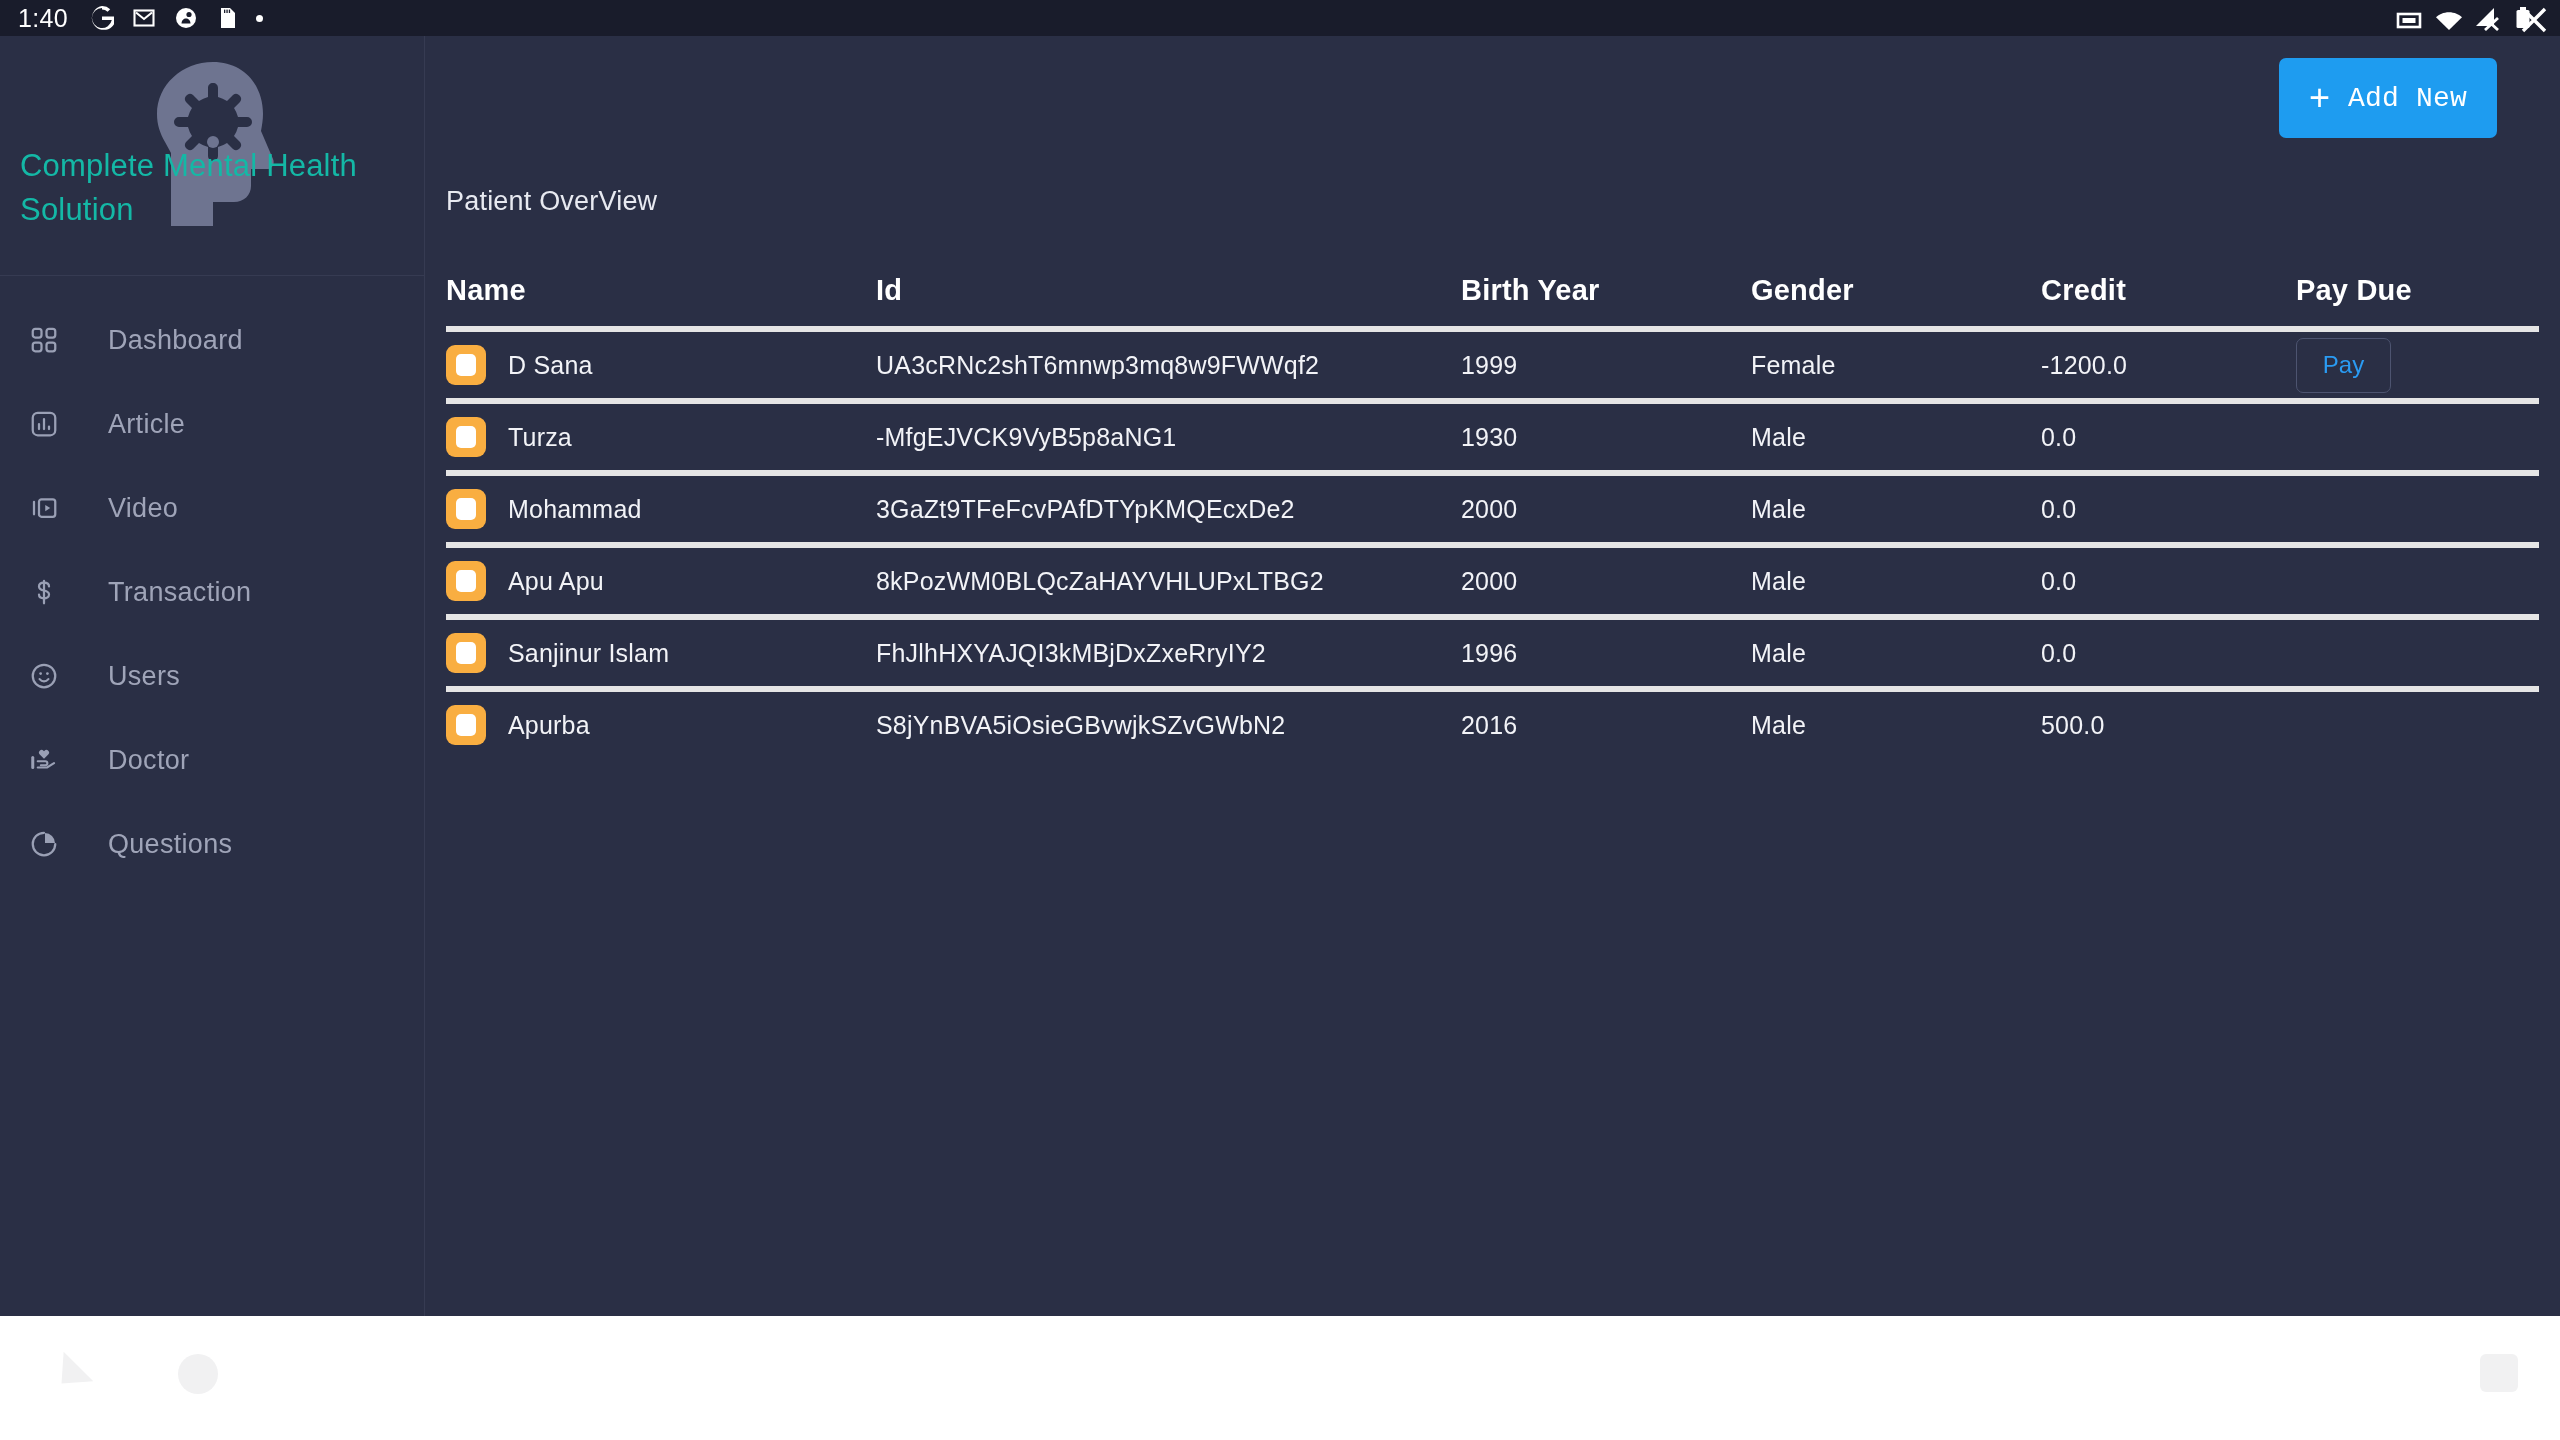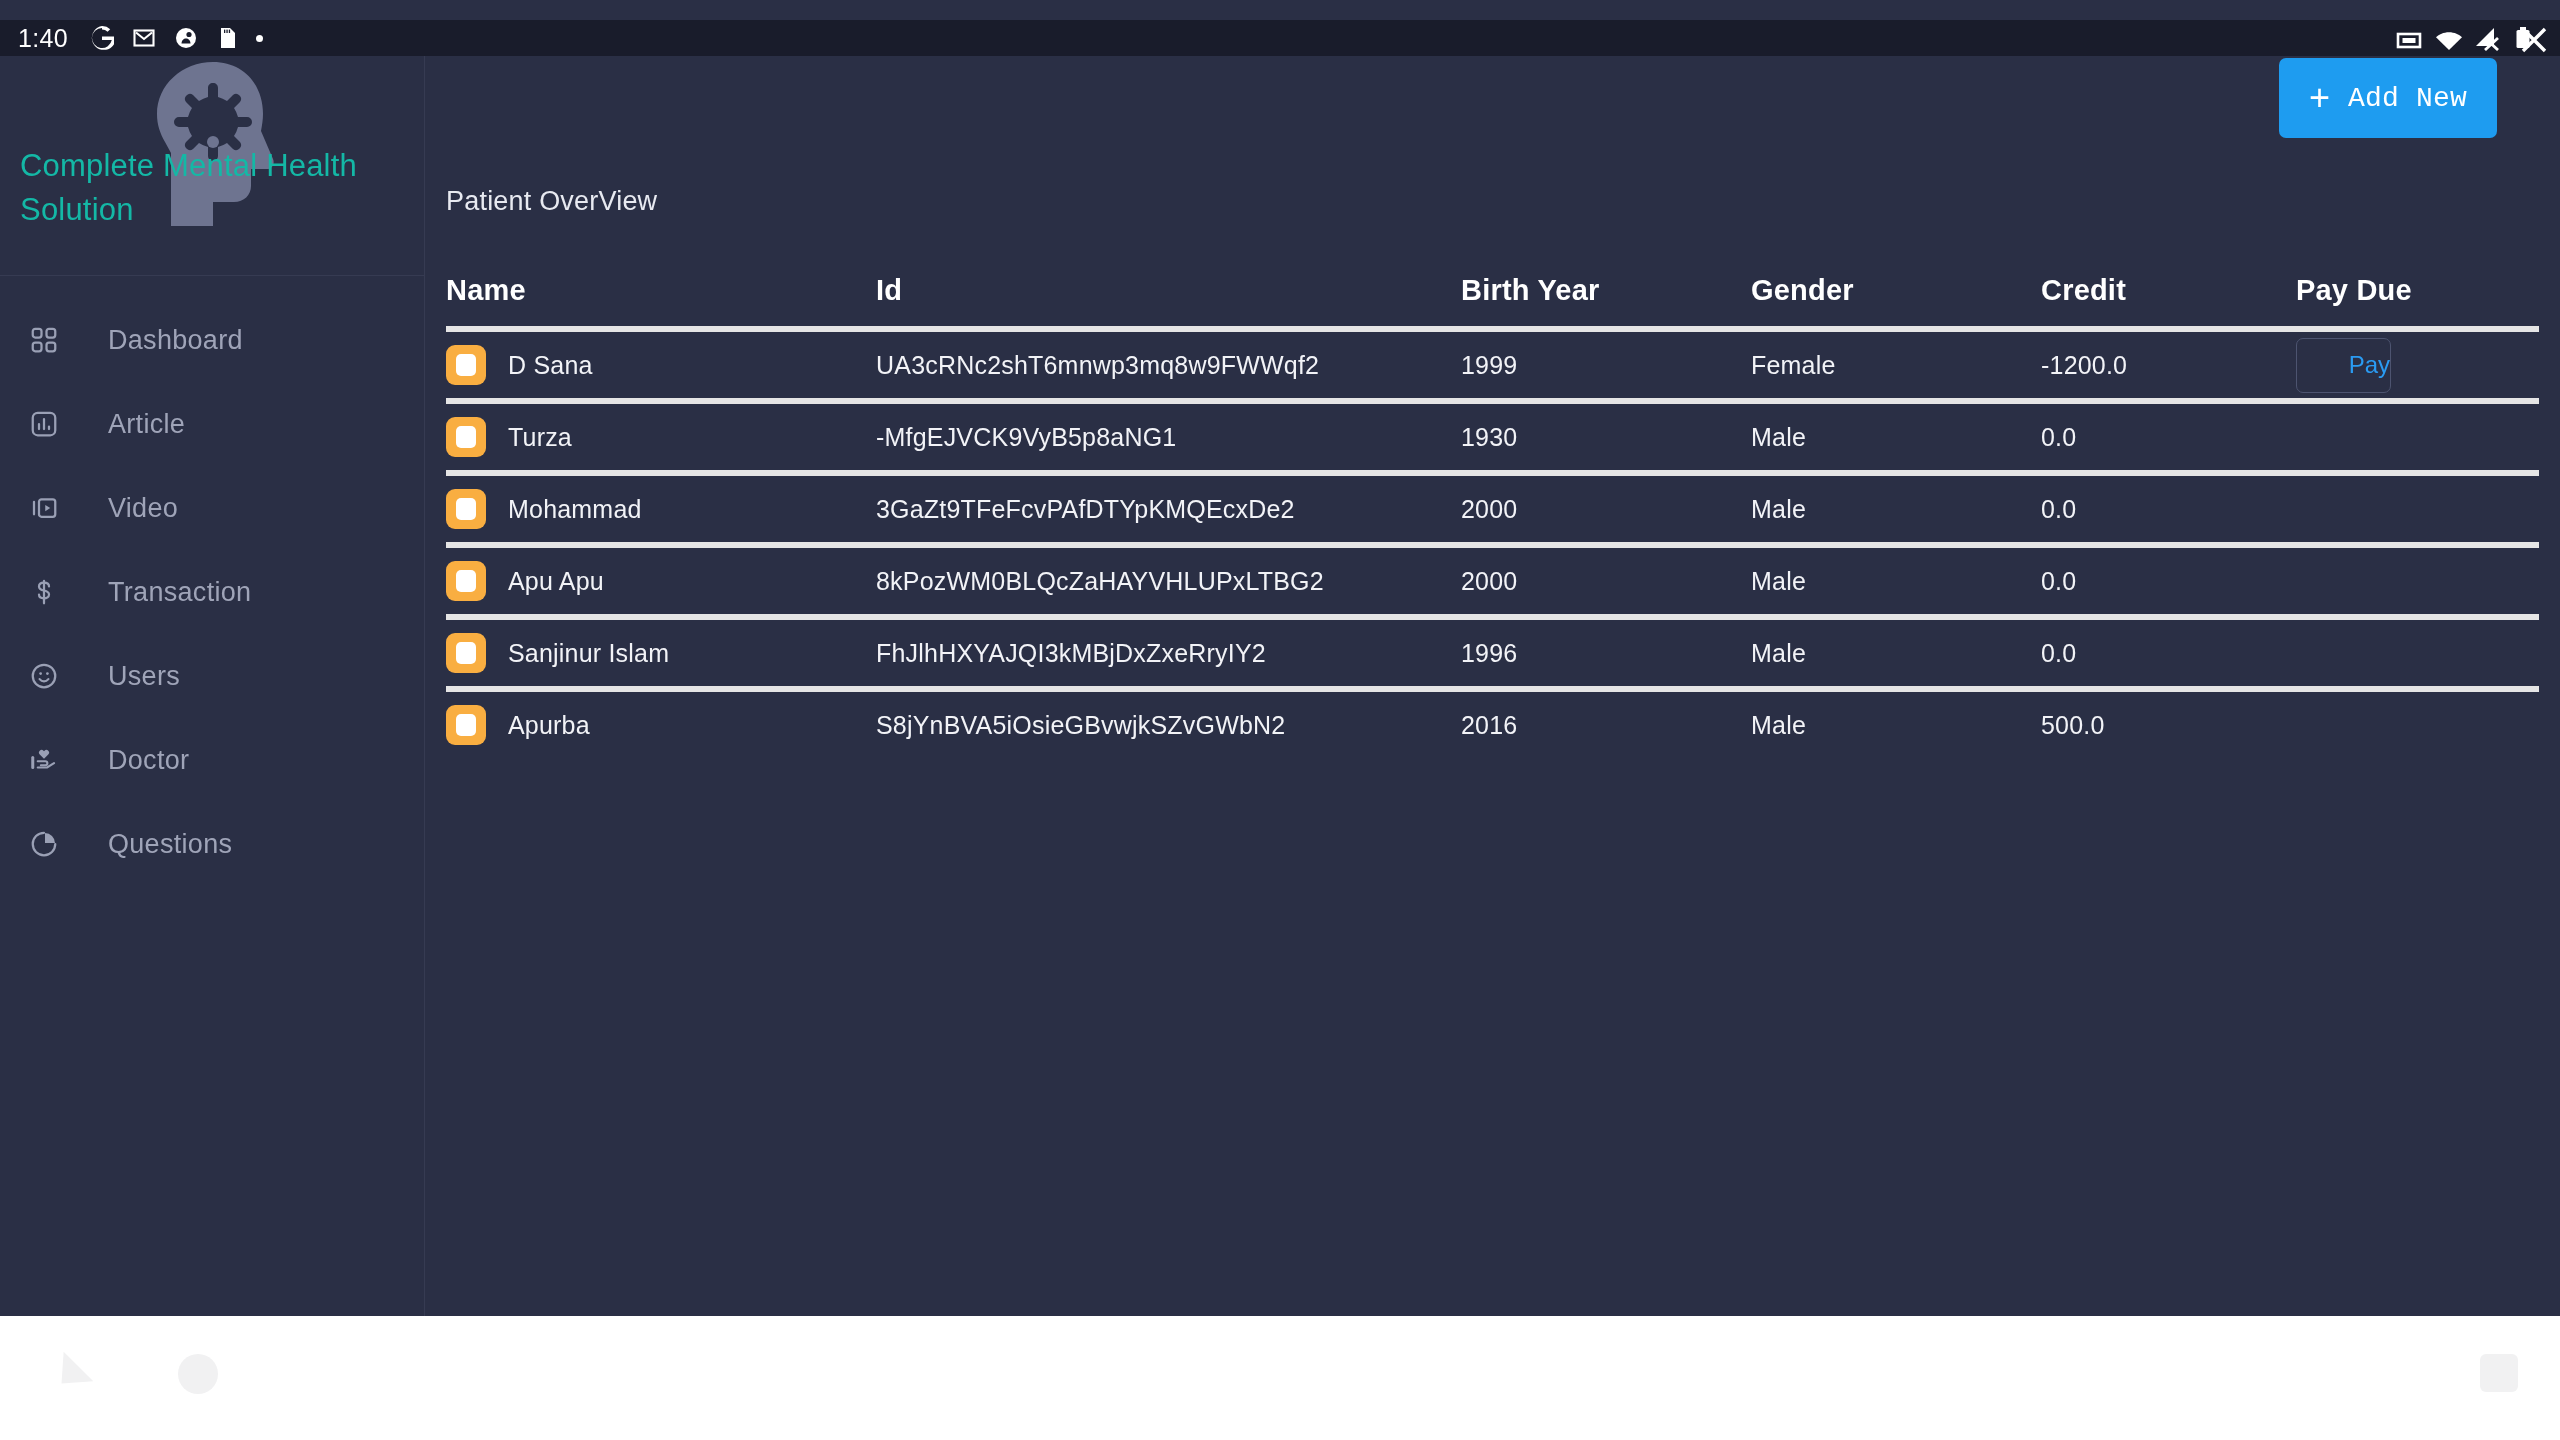--- a/index.html
+++ b/index.html
@@ -16,21 +16,20 @@
   }
 
   
   .statusbar {
     position: absolute; top: 0; left: 0;
     width: 2560px; height: 36px;
     background: #191C2B;
     display: flex; align-items: center;
     padding: 7px 18px;
     z-index: 40;
-    margin-top: 20px;
   }
   .sb-time {
     color: #ffffff; font-size: 25px; letter-spacing: .3px;
     margin-right: 22px; line-height: 1;
   }
   .sb-icons-left { display: flex; align-items: center; gap: 18px; }
   .sb-spacer { flex: 1; }
   .sb-icons-right { display: flex; align-items: center; gap: 10px; margin-right: 10px; }
   .sb-ic { display: block; }
   .sb-dot { width: 7px; height: 7px; border-radius: 50%; background: #ffffff; }
@@ -159,21 +158,20 @@
   }
   .paybtn {
     width: 95px; height: 55px;
     background: transparent;
     border: 1px solid #4D5470;
     border-radius: 7px;
     color: #2A9BF2;
     font-size: 24px;
     font-family: "Liberation Sans", sans-serif;
     cursor: pointer;
-    text-align: right;
   }
 
   
   .navbar {
     position: absolute; left: 0; top: 1316px;
     width: 2560px; height: 124px;
     background: #FFFFFF;
   }
   .nb-btn { position: absolute; top: 38px; opacity: .06; }
   .nb-back {

